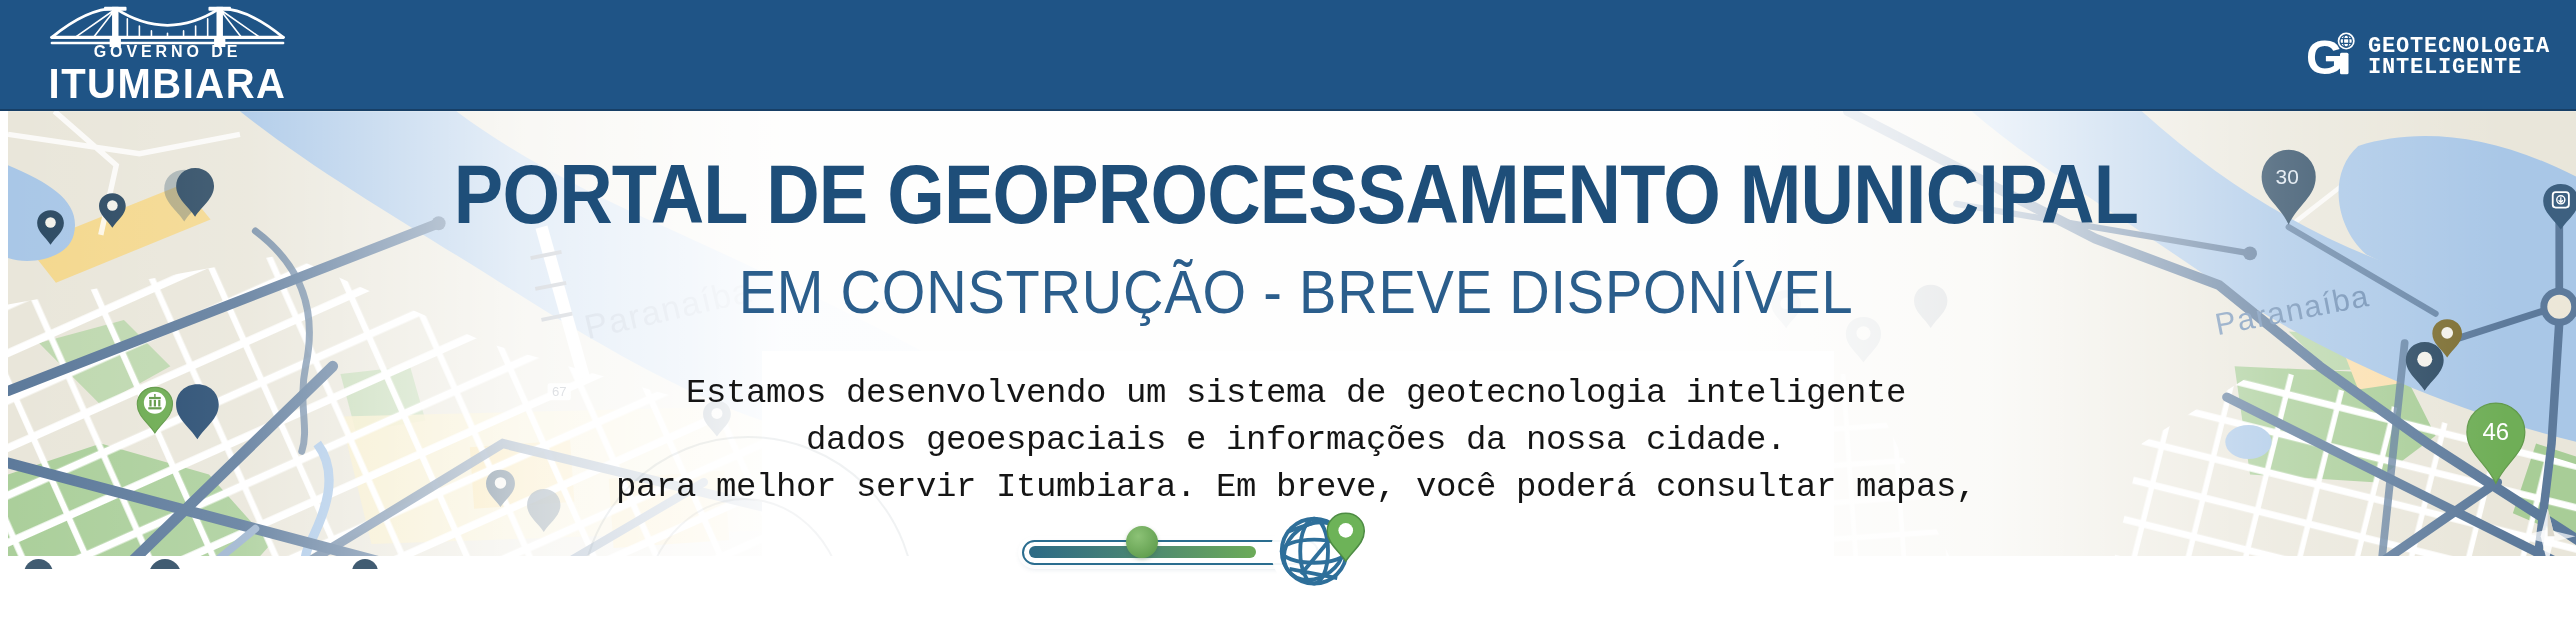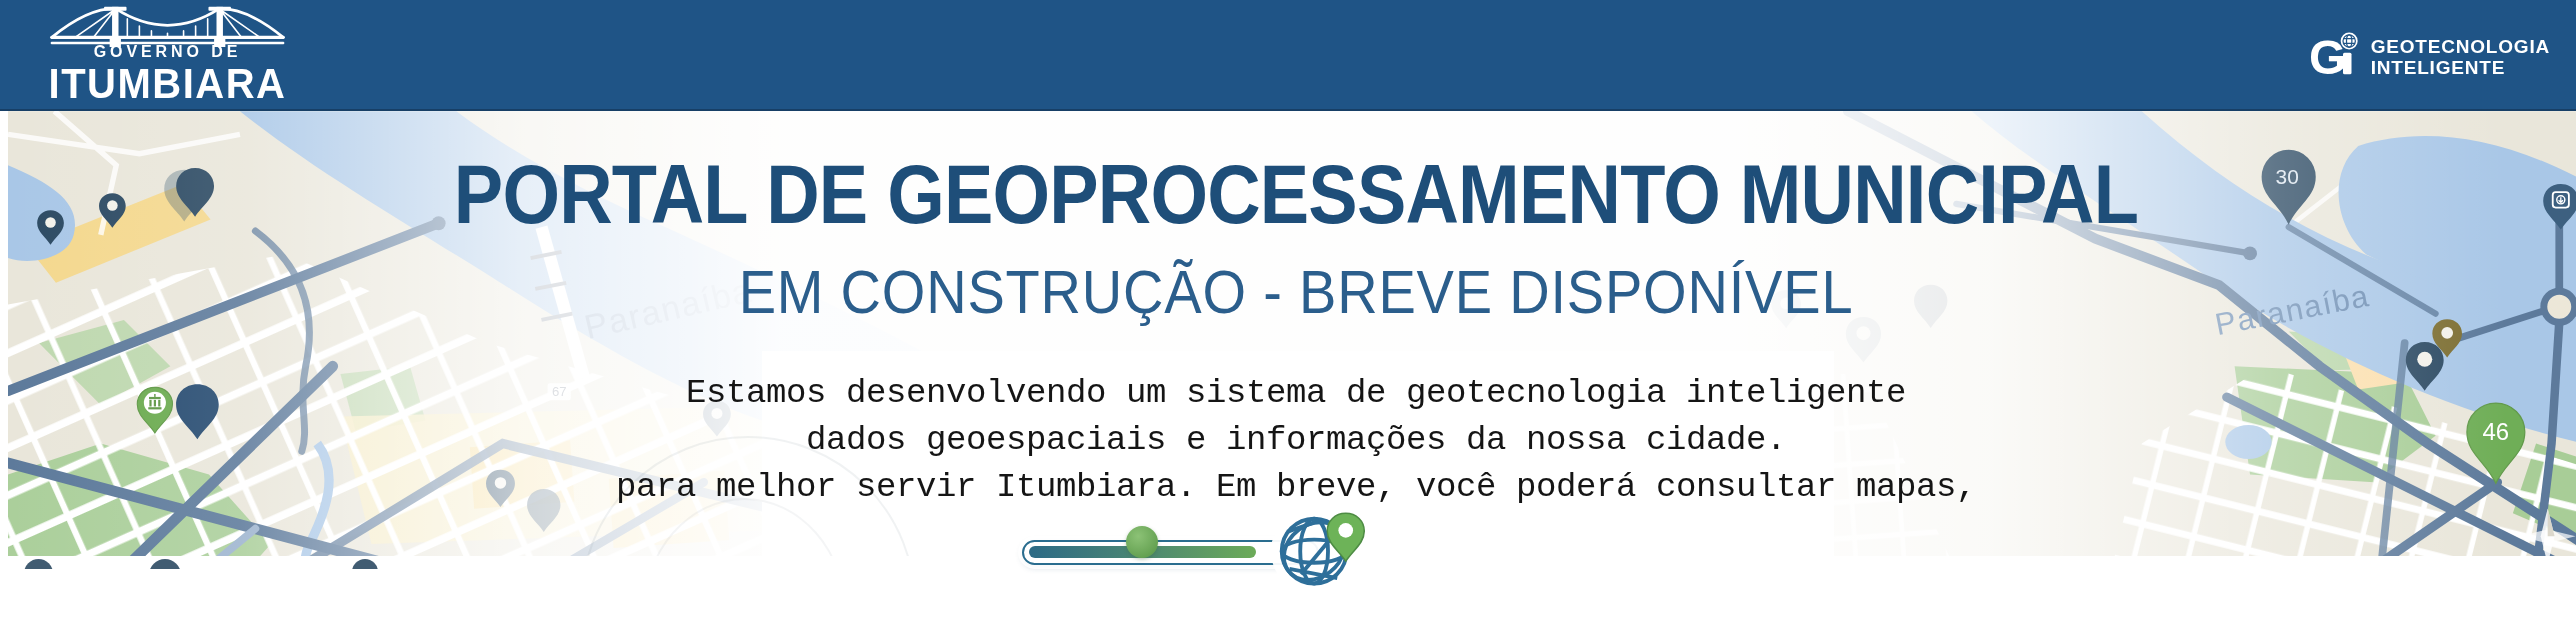--- a/index.html
+++ b/index.html
@@ -9,21 +9,21 @@
   
   .header{position:absolute;left:0;top:0;width:100%;height:111px;background:#1f5486;
           border-bottom:2.3px solid #173f66;box-sizing:border-box;z-index:40;}
   .logo-left{position:absolute;left:40px;top:1.5px;width:255px;height:107px;color:#fff;}
   .logo-left svg{display:block;margin:0 auto;}
   .logo-left .gov{margin-top:-3.1px;text-align:center;font-size:16px;font-weight:bold;
                   letter-spacing:3.9px;color:#fff;}
   .logo-left .city{margin-top:0px;text-align:center;font-size:40px;font-weight:800;
                    letter-spacing:1.5px;color:#fff;transform:scaleY(1.05);}
   .logo-right{position:absolute;right:26px;top:31px;display:flex;align-items:center;gap:10.8px;color:#fff;}
-  .logo-right .gi-text{font-weight:bold;font-size:19px;line-height:21px;letter-spacing:0.8px;}
+  .logo-right .gi-text{font-weight:bold;font-size:22px;line-height:21px;letter-spacing:0.8px;font-family:Liberation Mono, monospace;}
 
   
   .hero{position:absolute;left:0;top:111px;width:2576px;height:526px;margin-left:8px;}
   .map-svg{position:absolute;left:0;top:0;}
   .wash{position:absolute;left:0;top:0;width:100%;height:100%;
         background:linear-gradient(90deg,
           rgba(255,255,255,0) 0%, rgba(255,255,255,.12) 9%,
           rgba(255,255,255,.72) 20%, rgba(255,255,255,.96) 30%,
           rgba(255,255,255,.97) 67%, rgba(255,255,255,.80) 77%,
           rgba(255,255,255,.25) 88%, rgba(255,255,255,0) 97%);}

